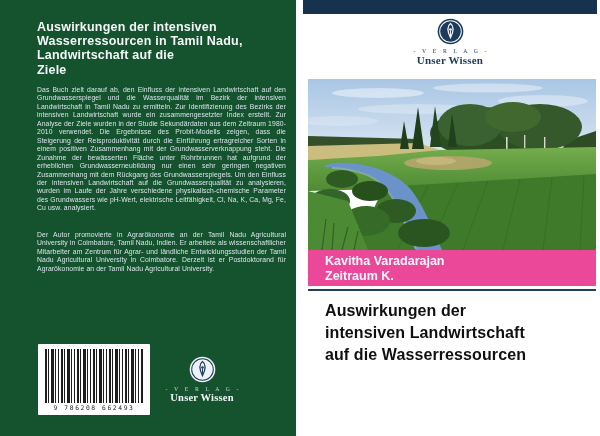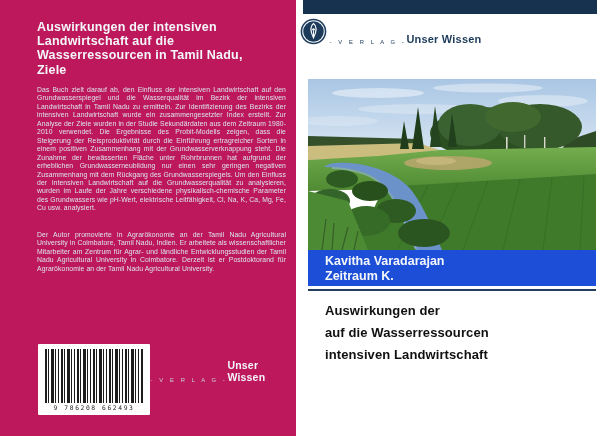--- a/index.html
+++ b/index.html
@@ -1,70 +1,70 @@
 <!DOCTYPE html>
 <html><head>
 <meta charset="utf-8">
 <style>
   html,body{margin:0;padding:0;background:#fff;}
   .cover{position:relative;width:600px;height:436px;background:#ffffff;overflow:hidden;
          font-family:"Liberation Sans",sans-serif;}
   
-  .back-panel{position:absolute;left:0;top:0;width:296px;height:436px;background:#be185d;}
+  .back-panel{position:absolute;left:0;top:0;width:296px;height:436px;background:#14532d;}
   .back-title{position:absolute;left:37px;top:20px;width:252px;color:#f4f7fa;
               font-size:12.5px;line-height:14.2px;font-weight:700;letter-spacing:.2px;}
   .abstract{position:absolute;left:37px;top:86px;width:249px;color:#dbe4ee;
             font-size:6.8px;line-height:8.45px;text-align:justify;letter-spacing:.1px;}
   .bio{position:absolute;left:37px;top:231px;width:249px;color:#dbe4ee;
        font-size:6.8px;line-height:8.45px;text-align:justify;letter-spacing:.1px;}
   
   .barcode{position:absolute;left:38px;top:344px;width:112px;height:71px;background:#fdfdfd;
            border-radius:1px;display:flex;flex-direction:column;align-items:stretch;
            padding:5px 7px 3px 7px;box-sizing:border-box;}
   .barcode-bars{flex:1;background:repeating-linear-gradient(90deg,
       #1c1c1c 0px,#1c1c1c 2px,#fdfdfd 2px,#fdfdfd 3px,
       #1c1c1c 3px,#1c1c1c 4px,#fdfdfd 4px,#fdfdfd 6px,
       #1c1c1c 6px,#1c1c1c 9px,#fdfdfd 9px,#fdfdfd 10px,
       #1c1c1c 10px,#1c1c1c 11px,#fdfdfd 11px,#fdfdfd 13px,
       #1c1c1c 13px,#1c1c1c 14px,#fdfdfd 14px,#fdfdfd 16px);}
   .barcode-digits{height:9px;color:#1c1c1c;font-family:"DejaVu Sans Mono",monospace;
                   font-size:6.3px;letter-spacing:1.6px;text-align:center;line-height:9px;
                   background:#fdfdfd;white-space:nowrap;}
   
-  .logo{display:flex;flex-direction:row;align-items:flex-end;}
+  .logo{display:flex;flex-direction:column;align-items:center;font-family:Liberation Serif, serif;}
   .logo-back{position:absolute;left:148px;top:356px;width:108px;}
   .logo-front{position:absolute;left:300px;top:18px;width:300px;}
   .logo .emblem{width:27px;height:27px;}
   .logo .tagline{font-size:5.8px;letter-spacing:2.6px;margin-top:3px;white-space:nowrap;
                  text-indent:2.6px;}
   .logo .pubname{font-size:11px;font-weight:700;letter-spacing:.2px;margin-top:0;}
   .logo-back .tagline{color:#c6d2df;}
   .logo-back .pubname{color:#f2f6fa;font-size:10.5px;}
   .logo-front .tagline{color:#203c5c;}
   .logo-front .pubname{color:#1c3a5a;}
   
   .top-bar{position:absolute;left:303px;top:0;width:294px;height:14px;background:#16324f;}
   .photo{position:absolute;left:308px;top:79px;width:288px;height:171px;}
-  .author-bar{position:absolute;left:308px;top:250px;width:288px;height:36px;background:#1d4ed8;
+  .author-bar{position:absolute;left:308px;top:250px;width:288px;height:36px;background:#ec4899;
               color:#f4f7fa;font-weight:700;font-size:12.5px;line-height:15px;
               padding:4px 0 0 17px;box-sizing:border-box;}
   .author-underline{position:absolute;left:308px;top:289px;width:288px;height:2px;background:#23405f;}
   .front-title{position:absolute;left:325px;top:300px;width:262px;color:#101010;
-               font-size:13px;line-height:21.8px;font-weight:700;letter-spacing:.1px;}
+               font-size:16px;line-height:21.8px;font-weight:700;letter-spacing:.1px;}
 </style>
 </head>
 <body>
 
 <div class="cover">
 
   <div class="back-panel">
     <div class="back-title">
       <div>Auswirkungen der intensiven</div>
+      <div>Wasserressourcen in Tamil Nadu,</div>
       <div>Landwirtschaft auf die</div>
-      <div>Wasserressourcen in Tamil Nadu,</div>
       <div>Ziele</div>
     </div>
 
     <div class="abstract">Das Buch zielt darauf ab, den Einfluss der intensiven Landwirtschaft auf den Grundwasserspiegel und die Wasserqualität im Bezirk der intensiven Landwirtschaft in Tamil Nadu zu ermitteln. Zur Identifizierung des Bezirks der intensiven Landwirtschaft wurde ein zusammengesetzter Index erstellt. Zur Analyse der Ziele wurden in der Studie Sekundärdaten aus dem Zeitraum 1980-2010 verwendet. Die Ergebnisse des Probit-Modells zeigen, dass die Steigerung der Reisproduktivität durch die Einführung ertragreicher Sorten in einem positiven Zusammenhang mit der Grundwasserverknappung steht. Die Zunahme der bewässerten Fläche unter Rohrbrunnen hat aufgrund der erheblichen Grundwasserneubildung nur einen sehr geringen negativen Zusammenhang mit dem Rückgang des Grundwasserspiegels. Um den Einfluss der intensiven Landwirtschaft auf die Grundwasserqualität zu analysieren, wurden im Laufe der Jahre verschiedene physikalisch-chemische Parameter des Grundwassers wie pH-Wert, elektrische Leitfähigkeit, Cl, Na, K, Ca, Mg, Fe, Cu usw. analysiert.</div>
     <div class="bio">Der Autor promovierte in Agrarökonomie an der Tamil Nadu Agricultural University in Coimbatore, Tamil Nadu, Indien. Er arbeitete als wissenschaftlicher Mitarbeiter am Zentrum für Agrar- und ländliche Entwicklungsstudien der Tamil Nadu Agricultural University in Coimbatore. Derzeit ist er Postdoktorand für Agrarökonomie an der Tamil Nadu Agricultural University.</div>
 
     <div class="barcode">
       <div class="barcode-bars"></div>
       <div class="barcode-digits">9 786208 662493</div>
     </div>
@@ -170,17 +170,17 @@
   </svg>
 
   <div class="author-bar">
     <div>Kavitha Varadarajan</div>
     <div>Zeitraum K.</div>
   </div>
   <div class="author-underline"></div>
 
   <div class="front-title">
     <div>Auswirkungen der</div>
+    <div>intensiven Landwirtschaft</div>
     <div>auf die Wasserressourcen</div>
-    <div>intensiven Landwirtschaft</div>
   </div>
 
 </div>
 
 </body></html>

